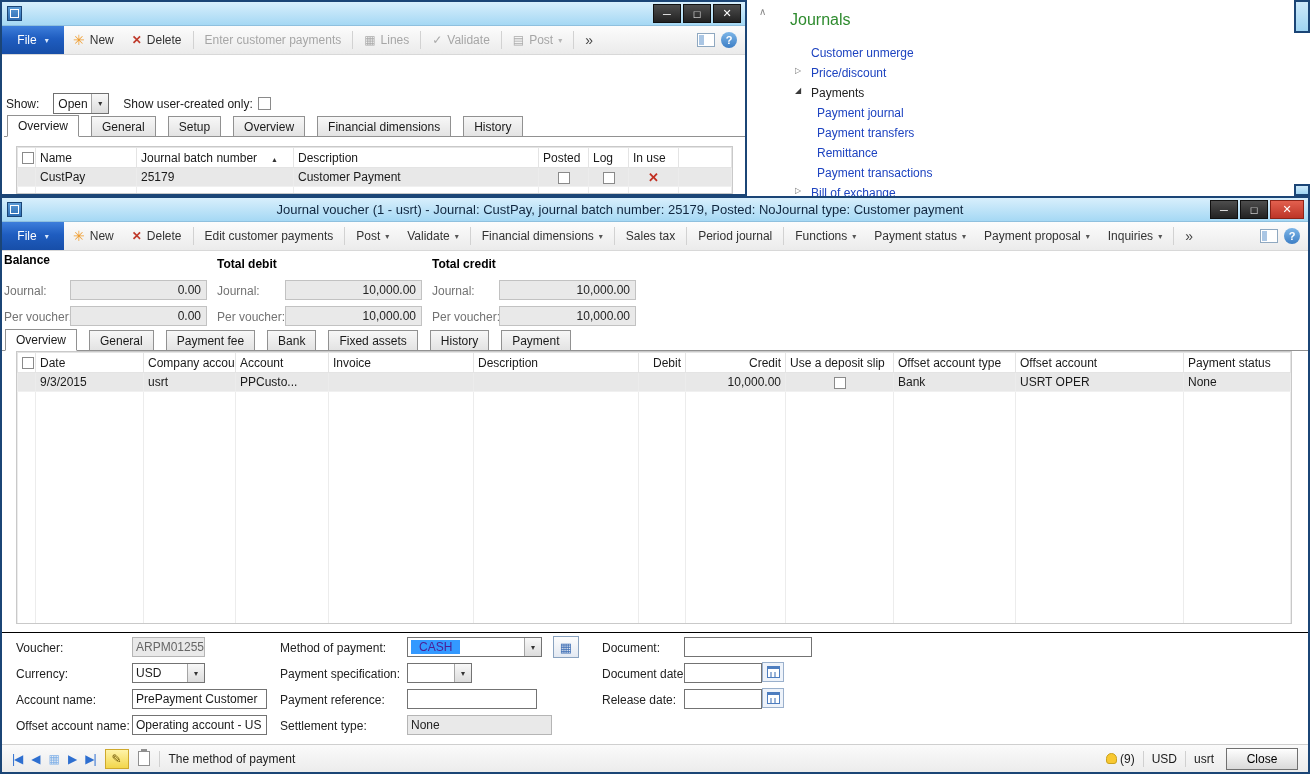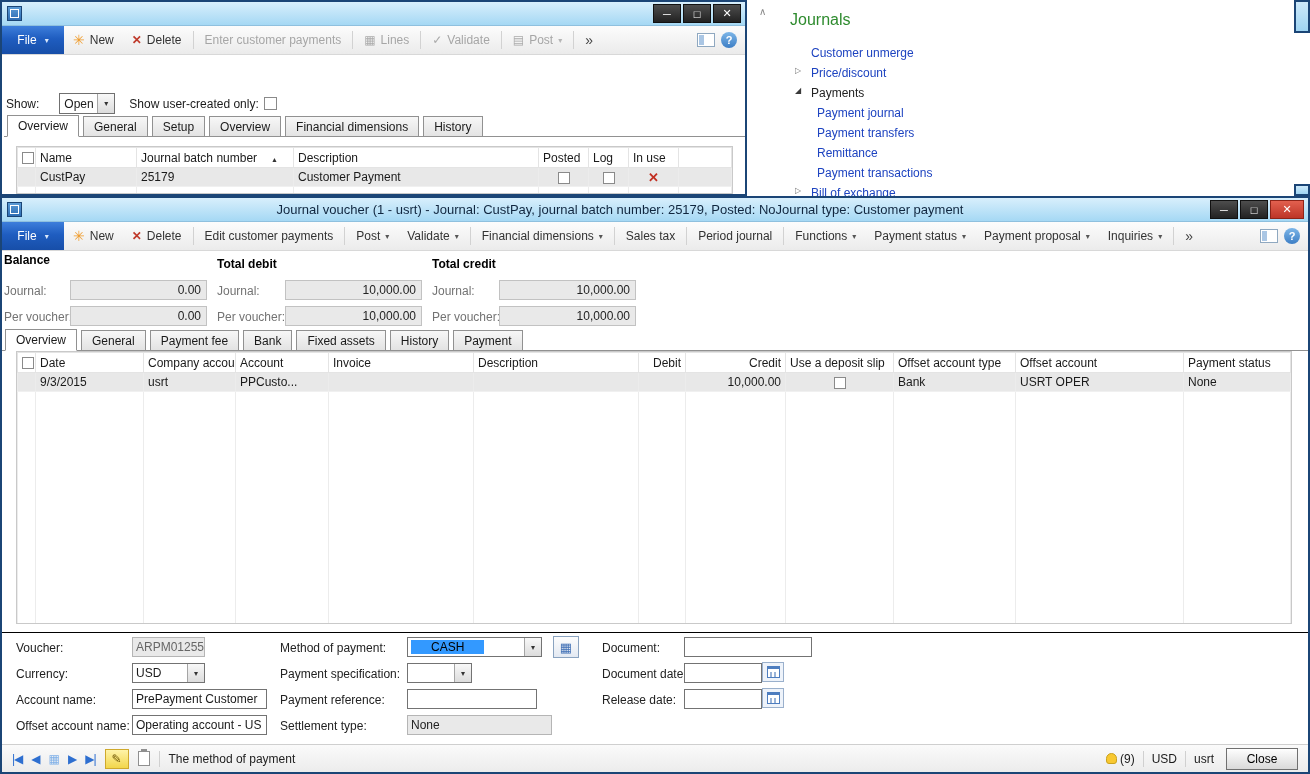--- a/index.html
+++ b/index.html
@@ -35,21 +35,21 @@
   .pane-ic::before{content:"";position:absolute;left:1px;top:1px;bottom:1px;width:5px;background:#aac6e4}
   .help-ic{width:16px;height:16px;border-radius:50%;background:linear-gradient(#7db6e8,#3d7ec5);color:#fff;font-size:11px;font-weight:bold;display:flex;align-items:center;justify-content:center;align-self:center;margin:0 8px 0 6px;cursor:pointer}
 
   
   .combo{height:21px;border:1px solid #707070;background:#fff;display:flex;align-items:center;padding-left:4px}
   .dd{margin-left:auto;width:17px;align-self:stretch;border-left:1px solid #a5a5a5;background:linear-gradient(#f8f8f8,#dcdcdc);display:flex;align-items:center;justify-content:center;font-size:8px;color:#333;cursor:pointer}
   .cbx{width:13px;height:13px;border:1px solid #8a8a8a;background:#fff;display:inline-block;vertical-align:middle}
   .cbx.s{width:12px;height:12px}
 
   .tabs{display:flex;align-items:flex-end;height:22px;border-bottom:1px solid #919191;padding-left:3px;flex:0 0 auto}
-  .tab{height:20px;display:flex;align-items:center;padding:0 10px;border:1px solid #919191;border-bottom:none;background:linear-gradient(#f7f7f7,#e3e3e3);margin-right:4px;cursor:pointer;white-space:nowrap}
+  .tab{height:20px;display:flex;align-items:center;padding:0 10px;border:1px solid #919191;border-bottom:none;background:linear-gradient(#f7f7f7,#e3e3e3);margin-right:12px;cursor:pointer;white-space:nowrap}
   .tab.active{background:#fff;height:22px;margin-bottom:-1px;border-bottom:1px solid #fff;z-index:2}
 
   .gridbox{position:absolute;border:1px solid #c9c9c9;background:#fff;overflow:hidden}
   table.grid{border-collapse:collapse;width:100%;height:100%;table-layout:fixed;font-size:12px}
   .grid th{font-weight:normal;text-align:left;padding:2px 4px;border:1px solid #e4e4e4;height:20px;background:#fff;overflow:hidden;white-space:nowrap}
   .grid td{padding:1px 4px;border-left:1px solid #ececec;border-right:1px solid #ececec;height:19px;overflow:hidden;white-space:nowrap}
   .grid tr.data td{border-bottom:1px solid #f0f0f0}
   .grid tr.sel td{background:#e8e8e8}
   .grid .num{text-align:right}
   .grid .ctr{text-align:center}
@@ -80,21 +80,21 @@
   .b-lbl{position:absolute;color:#737373}
   .b-fld{position:absolute;width:137px;height:20px;background:#e9e9e9;border:1px solid #c2c2c2;display:flex;align-items:center;justify-content:flex-end;padding-right:5px;color:#222}
 
   .gridsec{flex:1;position:relative;background:#fff}
 
   
   .details{position:relative;height:112px;background:#fff;flex:0 0 auto;border-top:1px solid #000000}
   .d-lbl{position:absolute;white-space:nowrap;color:#222}
   .d-fld{position:absolute;height:20px;border:1px solid #737373;background:#fff;display:flex;align-items:center;padding-left:3px;overflow:hidden;white-space:nowrap}
   .d-fld.gray{background:#e9e9e9;border-color:#b5b5b5;color:#666}
-  .hl{background:#3399ff;color:#000000;padding:0 20px}
+  .hl{background:#3399ff;color:#4c1d95;padding:0 8px}
   .side-btn{position:absolute;width:26px;height:22px;border:1px solid #8aa3c0;background:linear-gradient(#fdfdfd,#e3e9f2);display:flex;align-items:center;justify-content:center;cursor:pointer}
   .mlook{color:#3f6fb5;font-size:13px}
   .cal-btn{position:absolute;width:22px;height:20px;border:1px solid #9ab0cc;background:#eef3fa;display:flex;align-items:center;justify-content:center;cursor:pointer}
   .cal{width:13px;height:12px;border:1px solid #4d7dbf;background:#fff;position:relative}
   .cal::before{content:"";position:absolute;left:-1px;right:-1px;top:-1px;height:3px;background:#4d7dbf}
   .cal::after{content:"";position:absolute;left:2px;right:2px;top:5px;height:5px;background:repeating-linear-gradient(90deg,#9ab4d8 0 2px,transparent 2px 4px)}
 
   
   .statusbar{height:28px;flex:0 0 auto;background:linear-gradient(#fafafa,#ececec);border-top:1px solid #cfcfcf;display:flex;align-items:center;padding:0 10px;gap:9px}
   .nav{color:#2e6fd0;font-size:12px;letter-spacing:-1px;cursor:pointer}
@@ -193,21 +193,21 @@
     <div class="tb">
         <span class="ovf">»</span>
       </div>
     <div class="sp"></div>
     <div class="pane-ic"></div>
     <div class="help-ic">?</div>
   </div>
   <div class="winbody">
     <div class="show-row">
       <span>Show:</span>
-      <div class="combo" style="width:56px;margin-left:20px">
+      <div class="combo" style="width:56px;margin-left:14px">
         <span>Open</span>
         <span class="dd">▾</span>
       </div>
       <span style="margin-left:14px">Show user-created only:</span>
       <span class="cbx" style="margin-left:5px"></span>
     </div>
     <div class="tabs" style="position:absolute;left:2px;right:0;top:60px">
       <div class="tab active">Overview</div>
       <div class="tab">General</div>
       <div class="tab">Setup</div>

